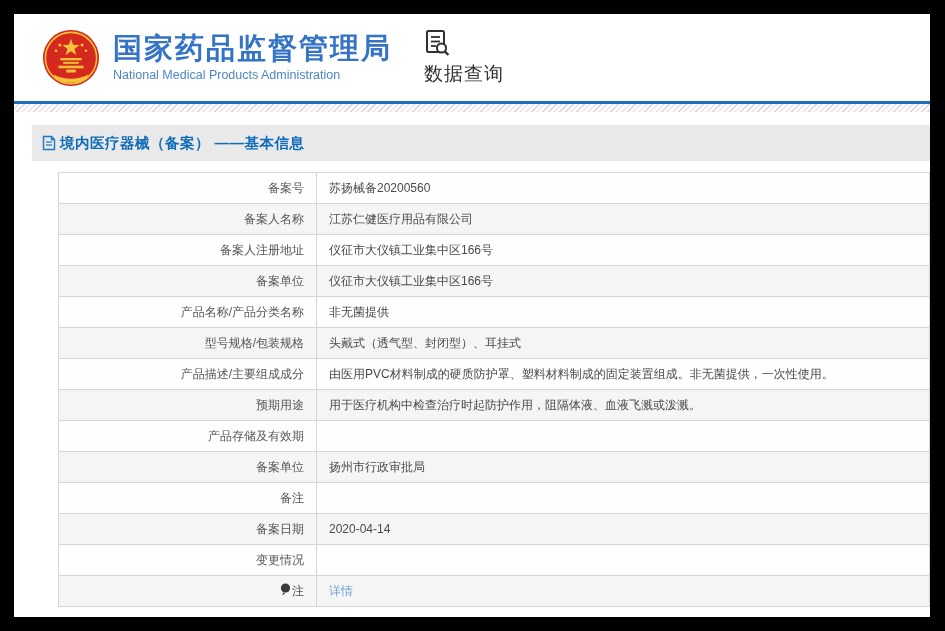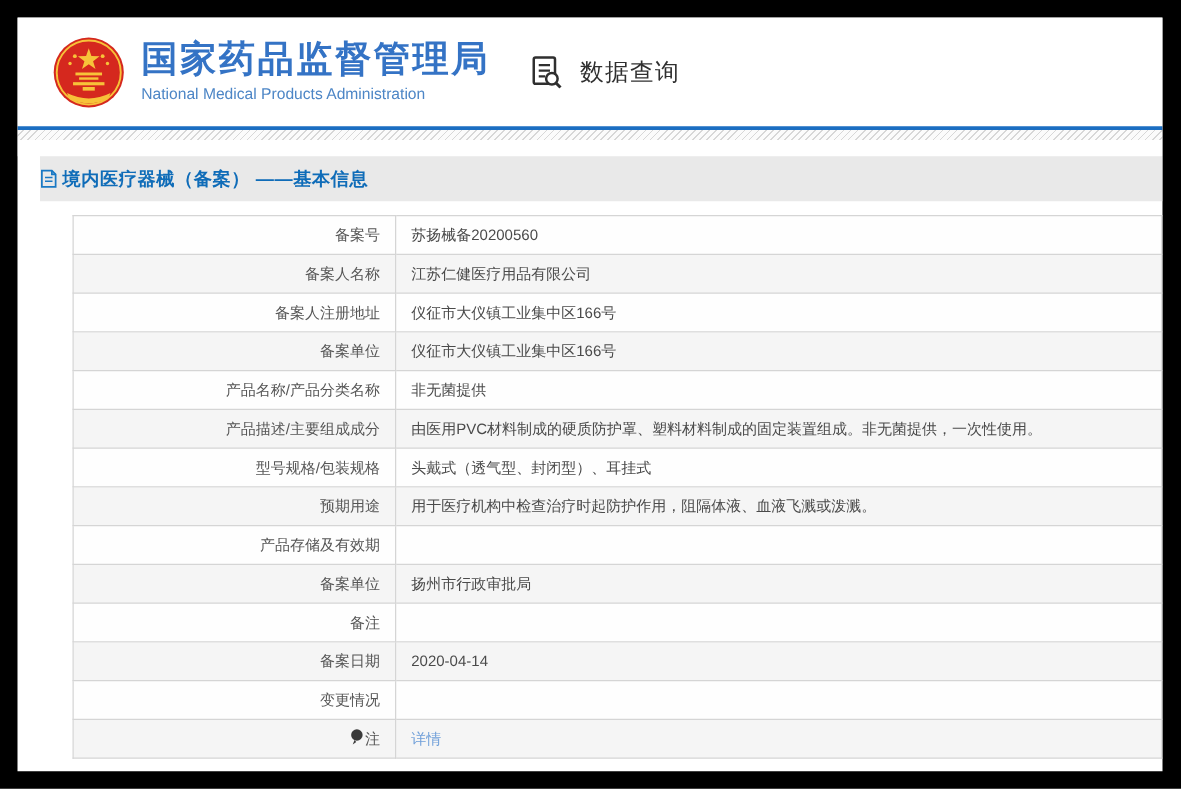--- a/index.html
+++ b/index.html
@@ -43,23 +43,24 @@
   }
   .org-en{
     color:#4d86c6;
     font-size:12.5px;
     margin-top:4px;
     white-space:nowrap;
   }
   .nav-query{
     margin-left:32px;
     display:flex;
-    align-items:flex-end;
-    gap:14px;
+    align-items:flex-start;
+    gap:5px;
     cursor:pointer;
+    flex-direction:column;
   }
   .nav-query-label{
     color:#2f2f2f;
     font-size:19px;
     letter-spacing:1px;
     white-space:nowrap;
   }
   
   .blue-line{height:3px;background:var(--accent-line);}
   .hatch{
@@ -70,20 +71,21 @@
       #d7d7d7 3px,#d7d7d7 4px);
   }
   .white-gap{height:13px;background:#fff;}
   
   .title-bar{
     margin-left:18px;
     height:36px;
     background:#e9e9e9;
     display:flex;
     align-items:center;
+    padding-left:10px;
   }
   .title-bar .crumb-text{
     color:var(--breadcrumb-blue);
     font-size:14.5px;
     font-weight:bold;
     margin-left:4px;
     letter-spacing:0.5px;
     white-space:nowrap;
   }
   
@@ -222,33 +224,33 @@
     <td class="cell-label">
       <span>产品名称/产品分类名称</span>
     </td>
     <td class="cell-value">
       <span>非无菌提供</span>
       
     </td>
   </tr>
           <tr>
     <td class="cell-label">
+      <span>型号规格/包装规格</span>
+    </td>
+    <td class="cell-value">
+      <span>头戴式（透气型、封闭型）、耳挂式</span>
+      
+    </td>
+  </tr>
+          <tr>
+    <td class="cell-label">
       <span>产品描述/主要组成成分</span>
     </td>
     <td class="cell-value">
       <span>由医用PVC材料制成的硬质防护罩、塑料材料制成的固定装置组成。非无菌提供，一次性使用。</span>
-      
-    </td>
-  </tr>
-          <tr>
-    <td class="cell-label">
-      <span>型号规格/包装规格</span>
-    </td>
-    <td class="cell-value">
-      <span>头戴式（透气型、封闭型）、耳挂式</span>
       
     </td>
   </tr>
           <tr>
     <td class="cell-label">
       <span>预期用途</span>
     </td>
     <td class="cell-value">
       <span>用于医疗机构中检查治疗时起防护作用，阻隔体液、血液飞溅或泼溅。</span>
       

